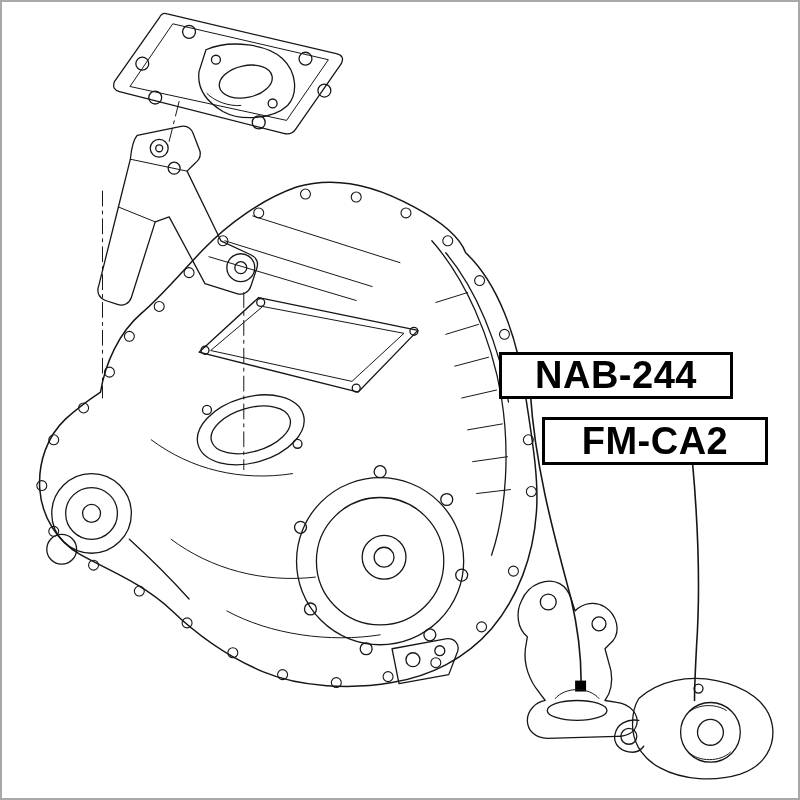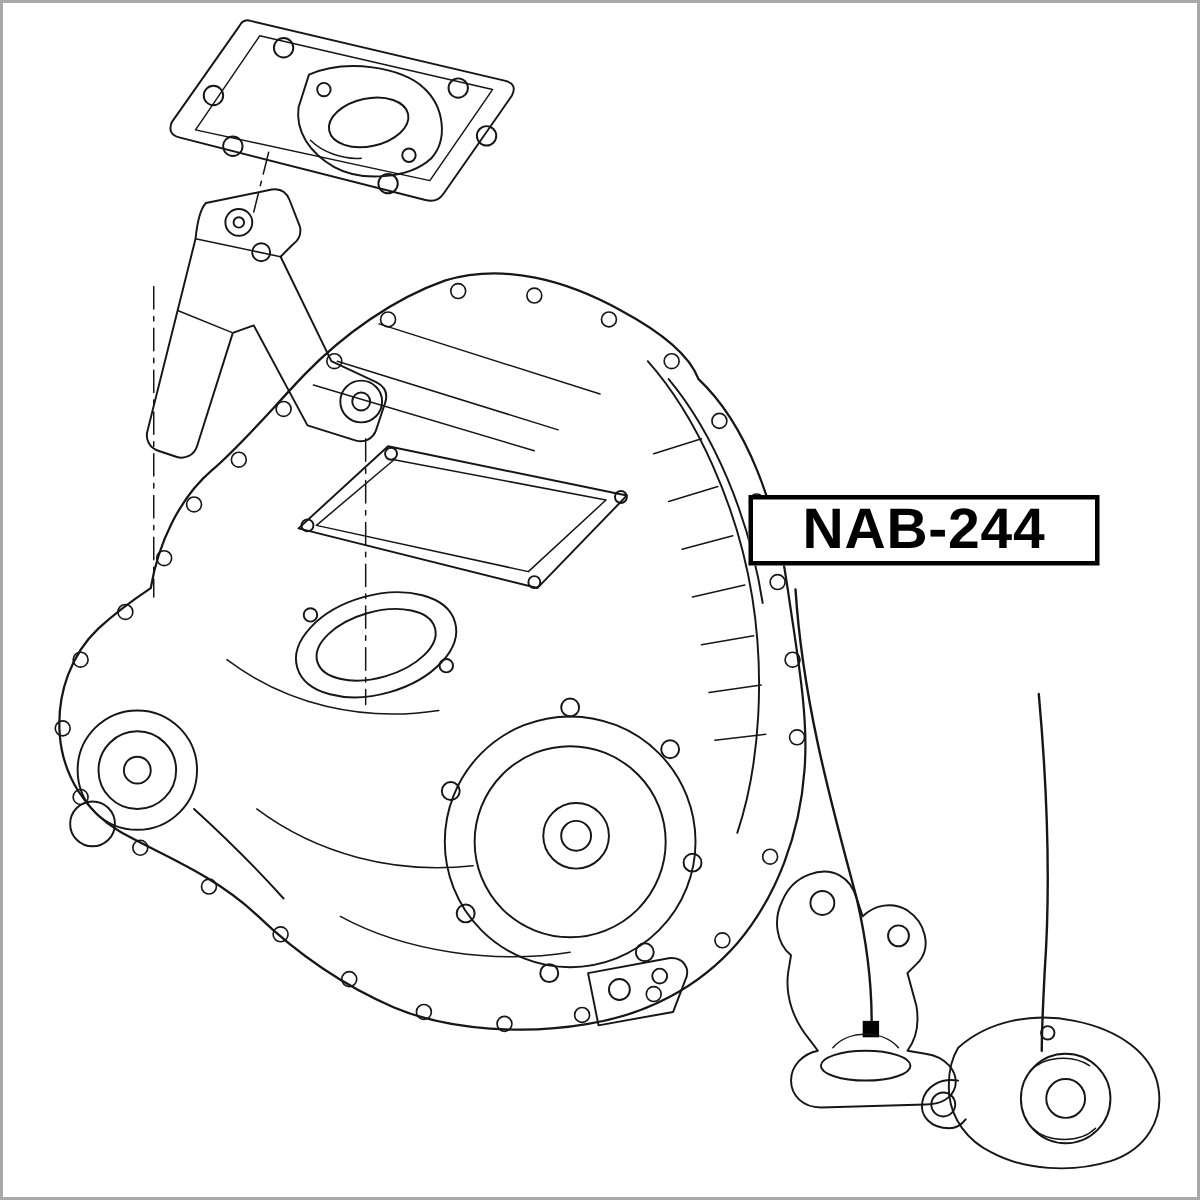--- a/index.html
+++ b/index.html
@@ -18,21 +18,21 @@
     box-sizing:border-box;
     display:flex; align-items:center; justify-content:center;
     border:3px solid #000000;
     background:#ffffff;
     color:#000000;
     font-weight:700;
     font-size:38px;
     letter-spacing:0.5px;
     white-space:nowrap;
   }
-  .label-nab { left:497px; top:328px; width:234px; height:47px; }
+  .label-nab { left:497px; top:350px; width:234px; height:47px; }
   .label-fm  { left:540px; top:415px; width:226px; height:48px; }
 </style>
 </head>
 <body>
 
 <div class="stage">
 
   <svg class="art" viewBox="0 0 800 800" fill="none" stroke="#161616" stroke-width="1.3" stroke-linecap="round" stroke-linejoin="round">
 
     <g>
@@ -183,14 +183,15 @@
       <path d="M688,716 C696,706 716,704 728,712" stroke-width="1"></path>
       <path d="M690,754 C700,764 722,764 732,754" stroke-width="1"></path>
       <path d="M640,722 C628,720 618,726 616,736 C614,746 622,754 634,754 C638,754 642,752 645,748"></path>
       <circle cx="630" cy="738" r="8"></circle>
       <circle cx="700" cy="690" r="4.5"></circle>
     </g>
   </svg>
 
   <div class="label-box label-nab">NAB-244</div>
 
+  <div class="label-box label-fm">FM-CA2</div>
 
 </div>
 
 </body></html>

